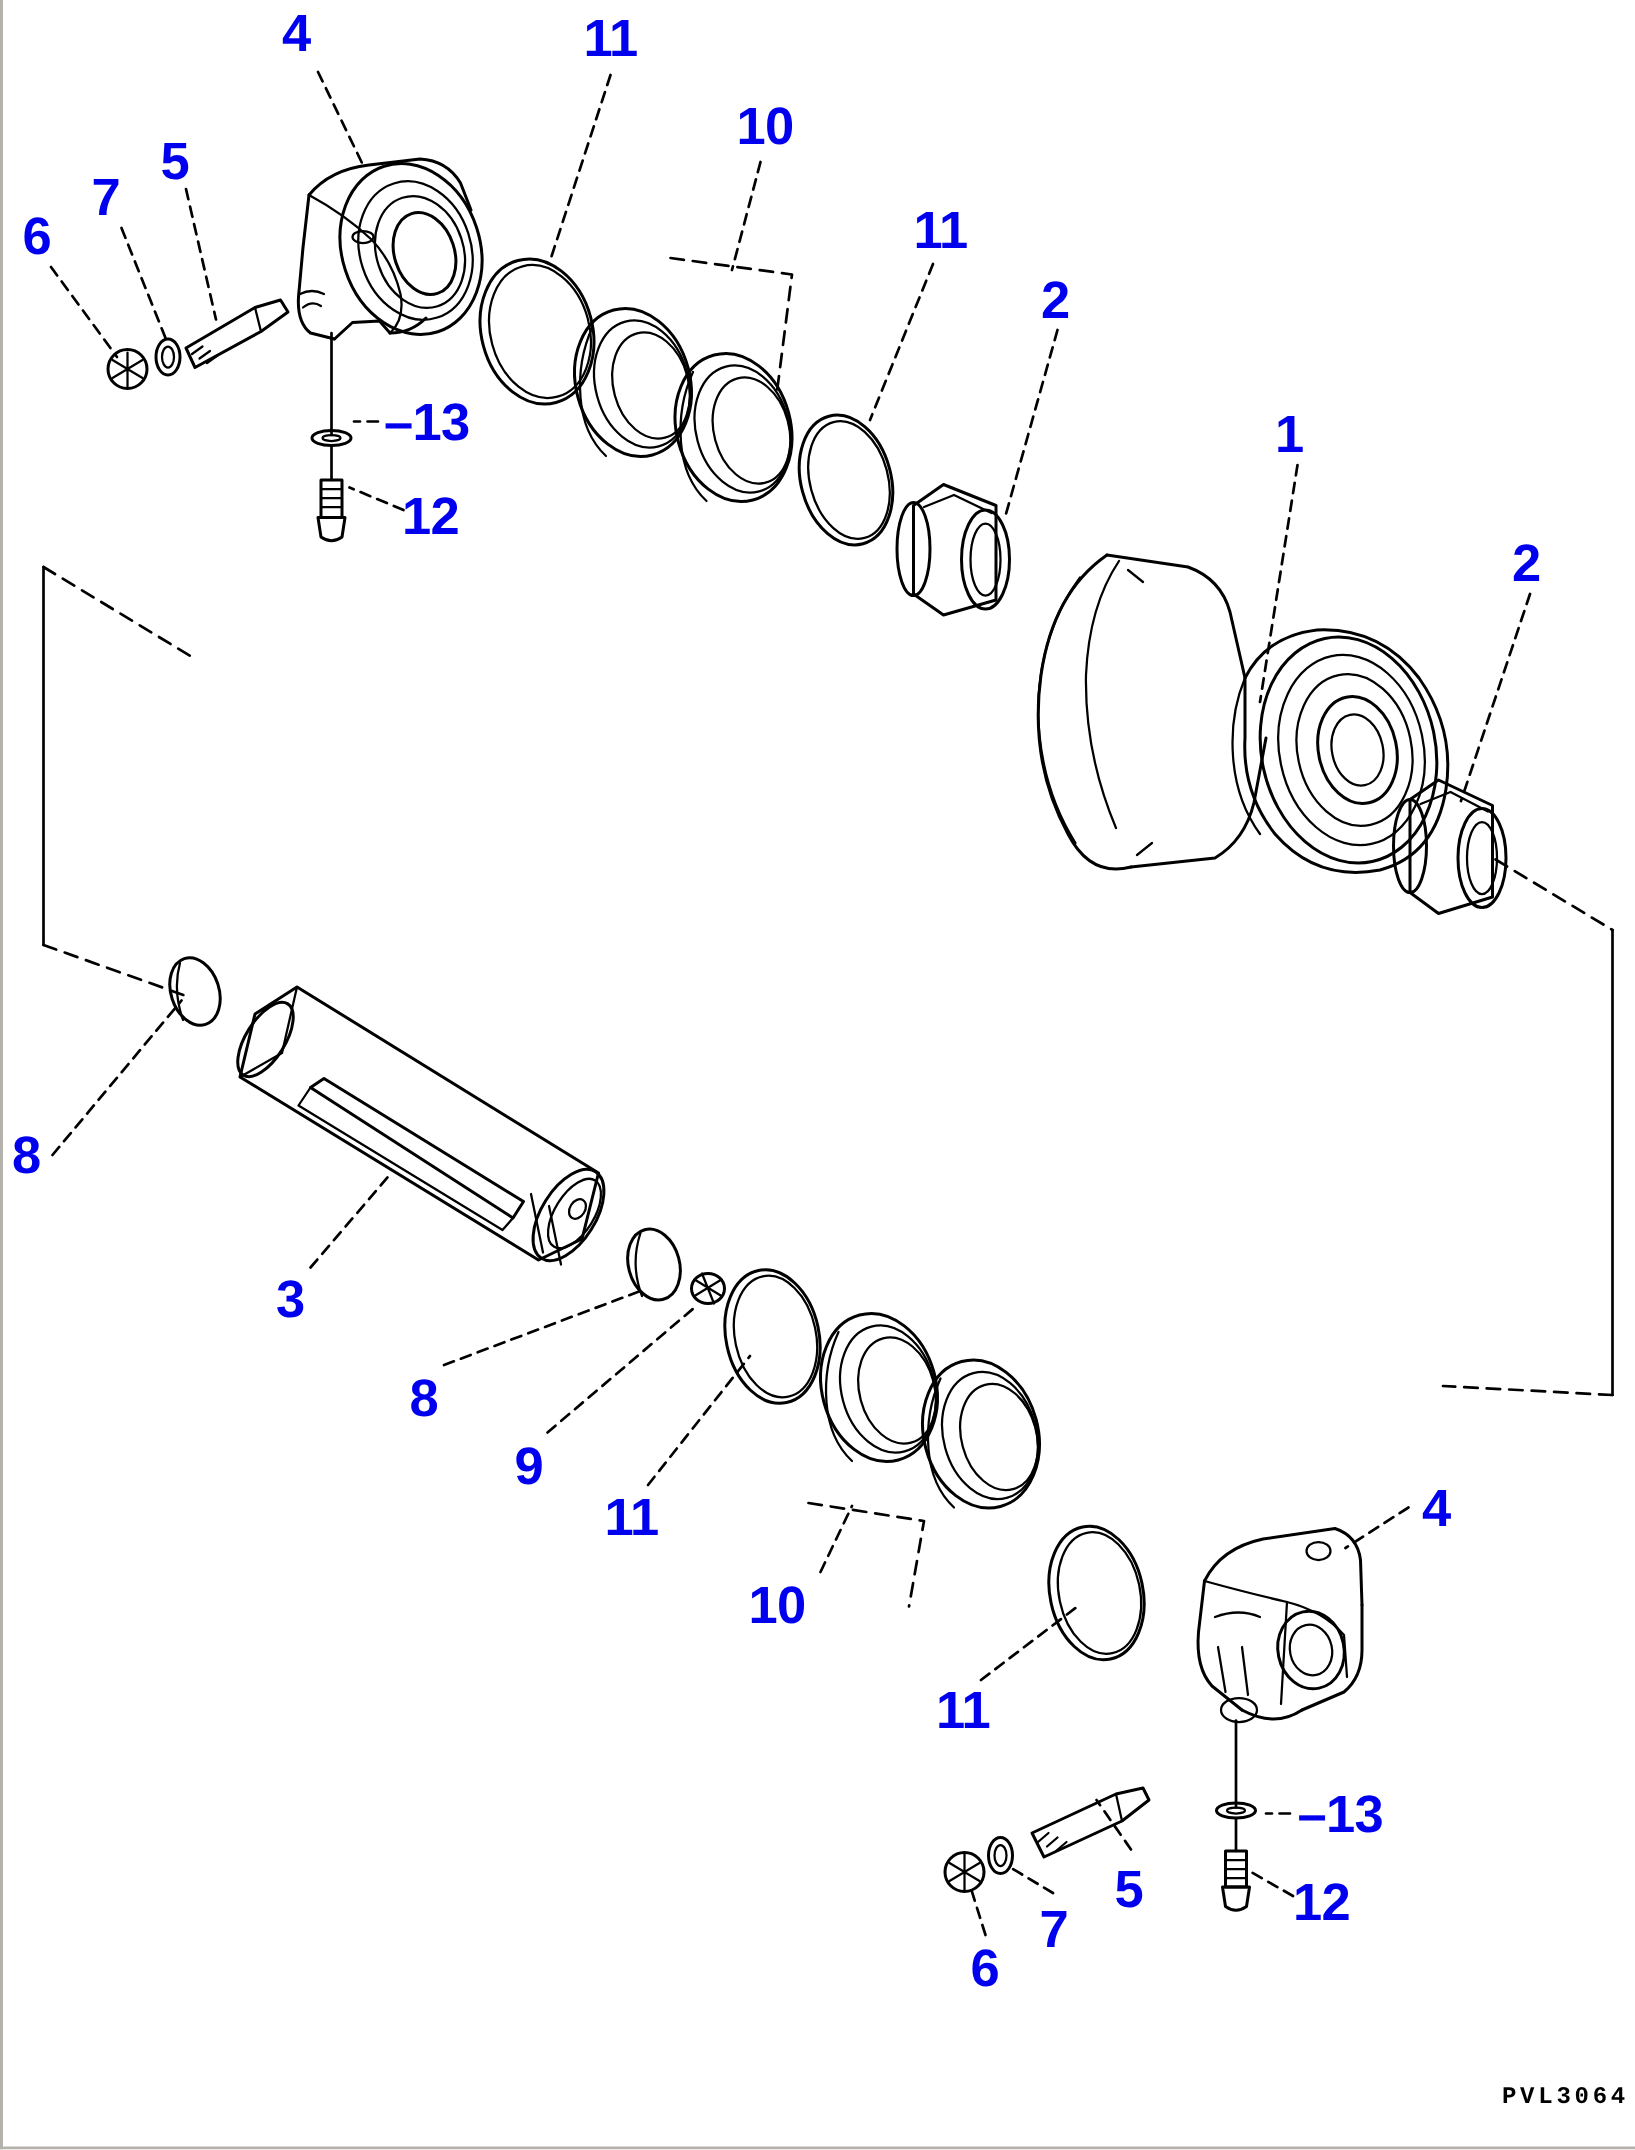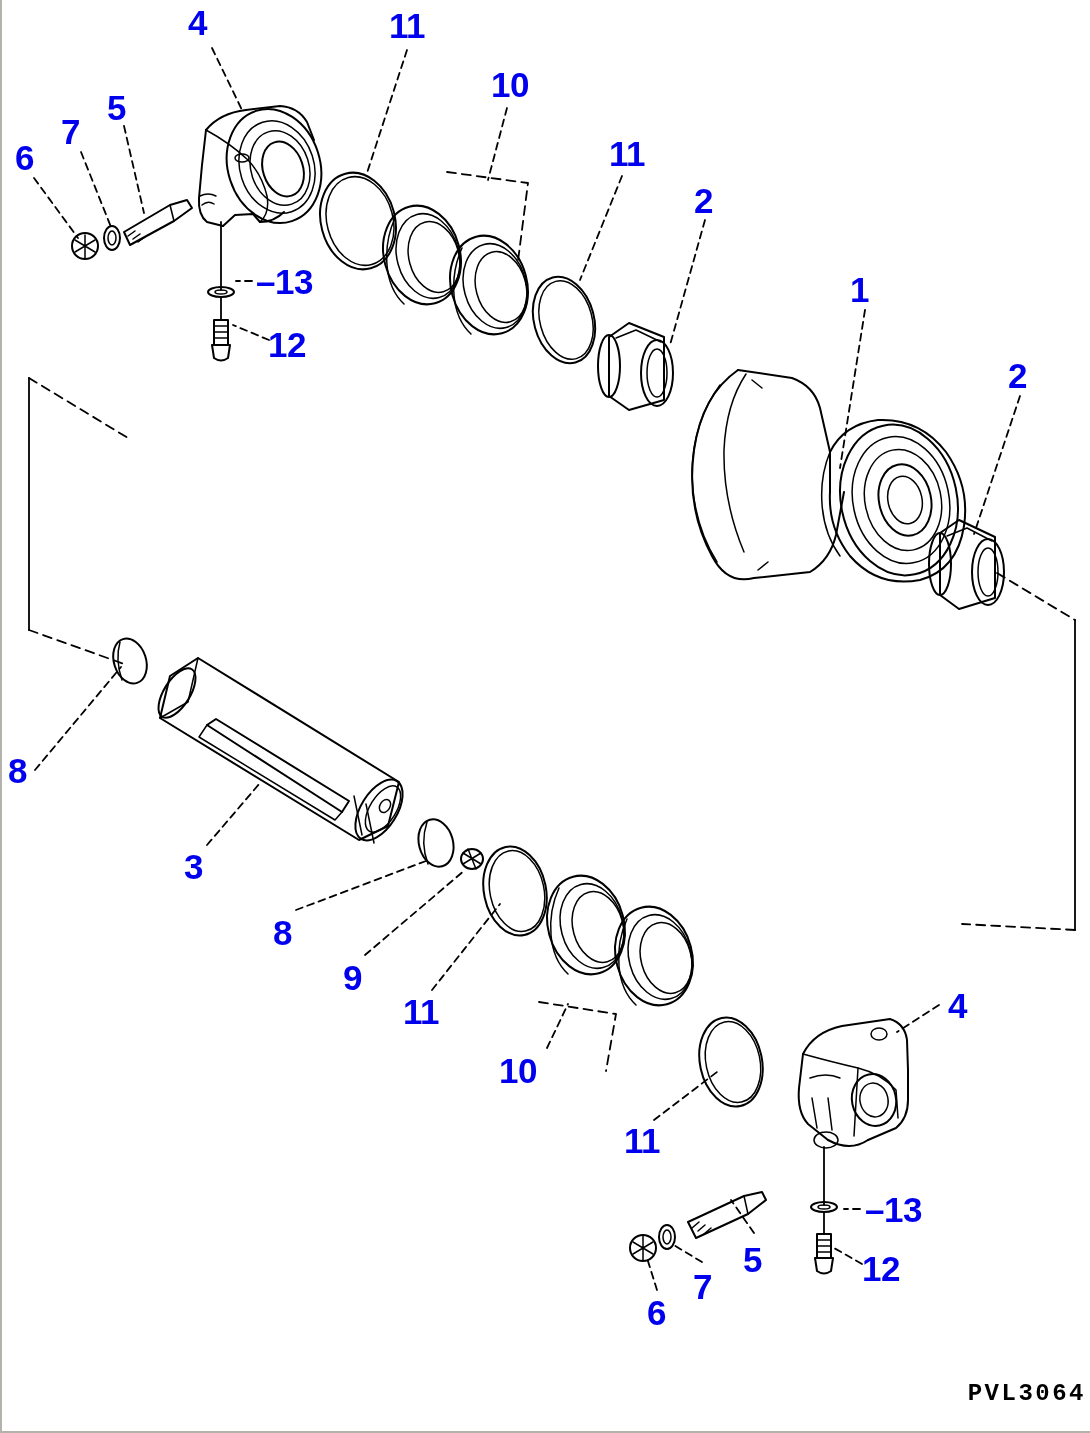--- a/index.html
+++ b/index.html
@@ -41,21 +41,21 @@
     white-space: nowrap;
     user-select: none;
   }
   .refcode {
     position: absolute;
     right: 4px;
     bottom: 24px;
     color: #000000;
     font-family: "Liberation Mono", monospace;
     font-weight: bold;
-    font-size: 24px;
+    font-size: 16px;
     letter-spacing: 2.5px;
     white-space: nowrap;
   }
 </style>
 </head>
 <body>
 
 <div id="page">
 
   <div id="artboard">

